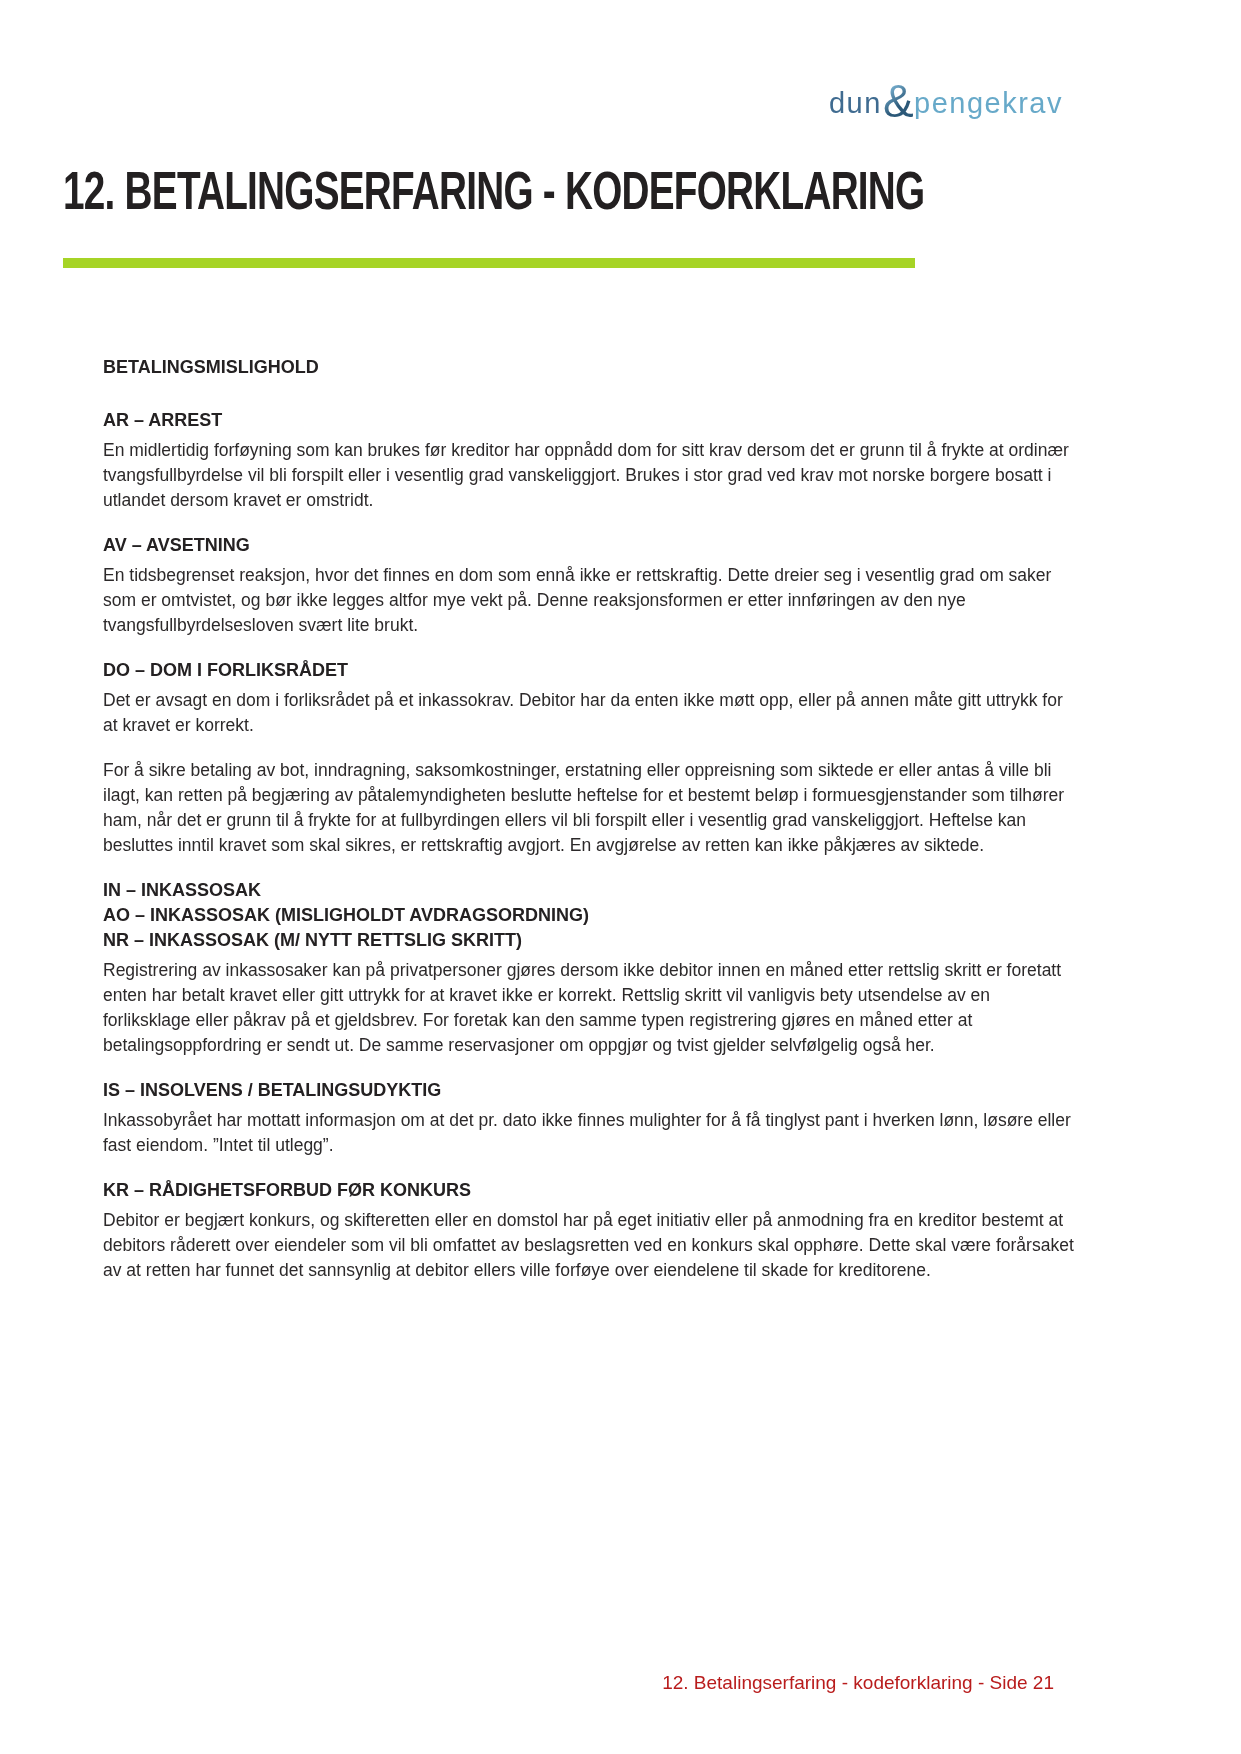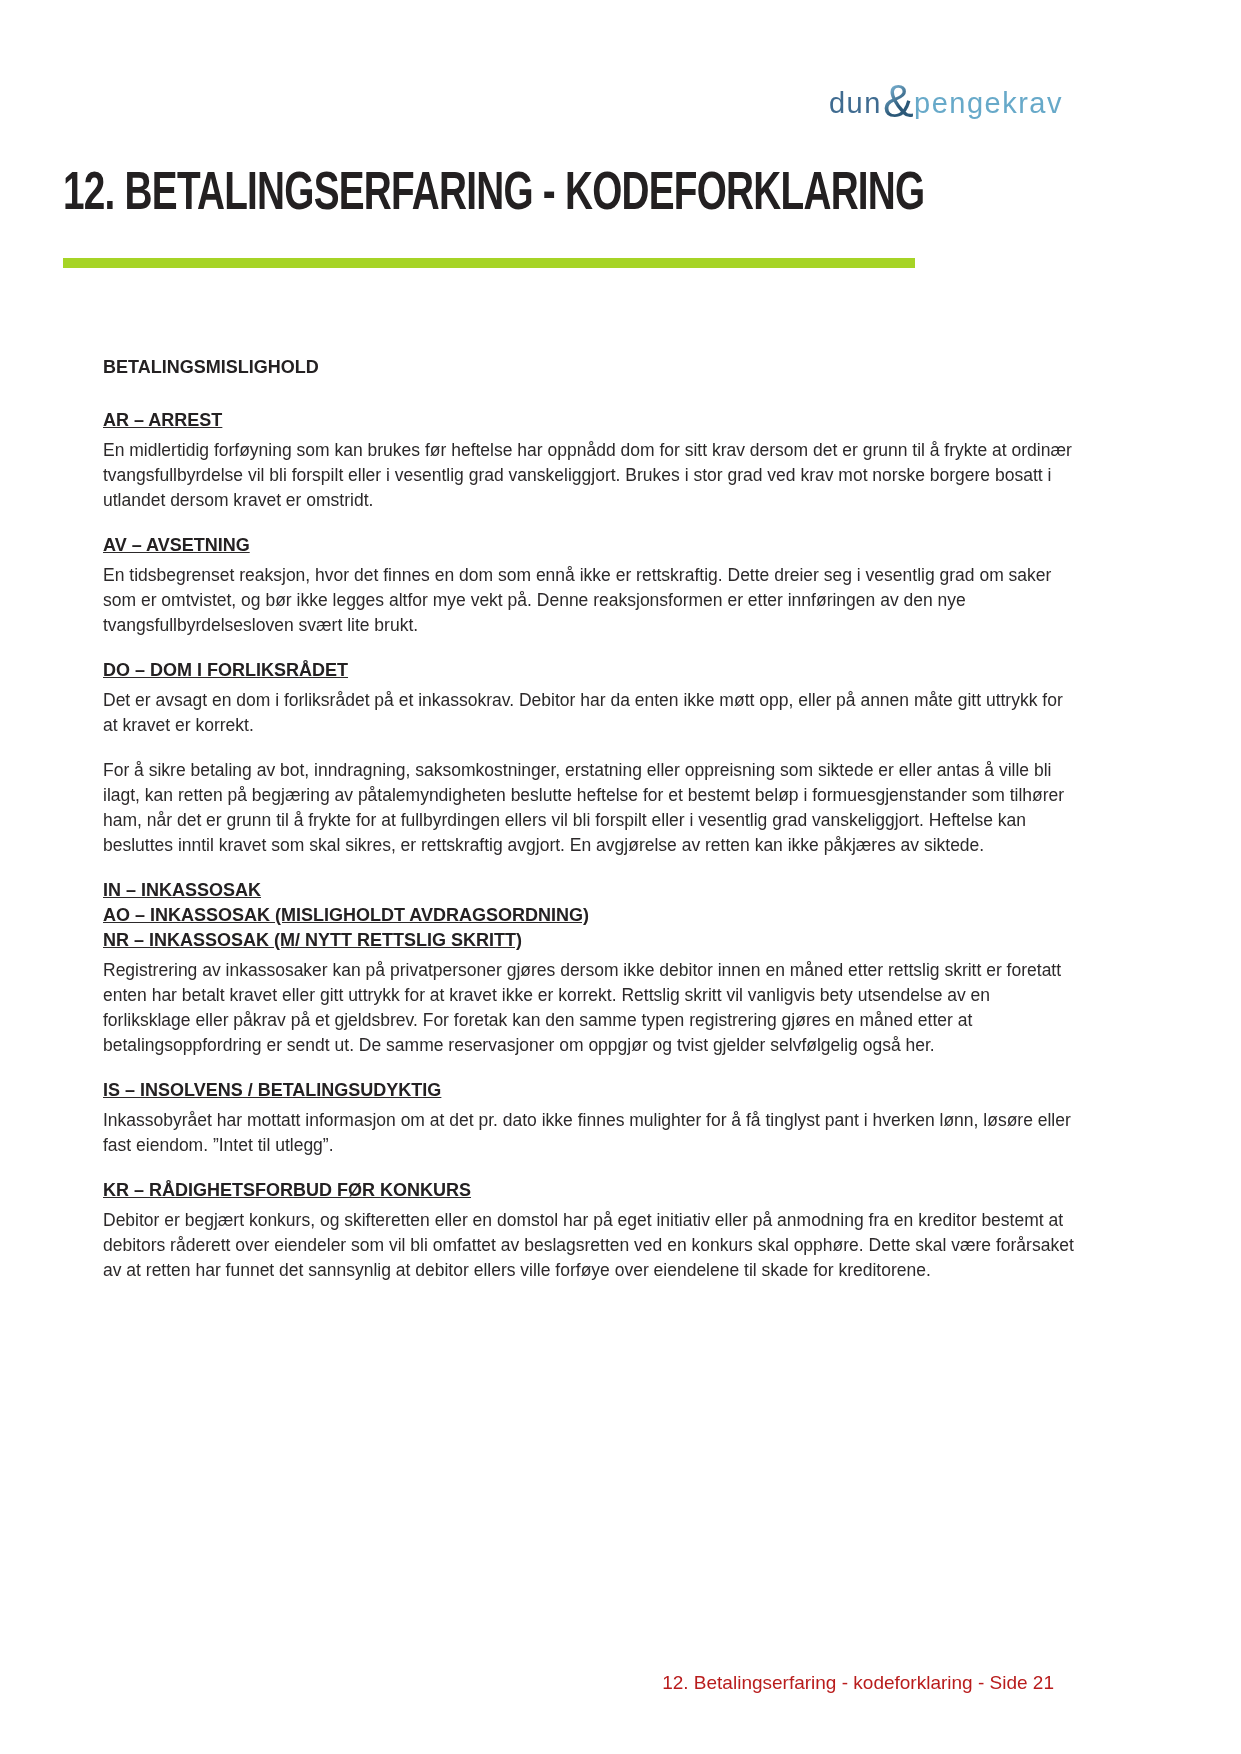--- a/index.html
+++ b/index.html
@@ -79,21 +79,21 @@
     color: #242122;
   }
   .code-section { margin: 0 0 20px 0; }
   .code-section h2 {
     font-size: 18px;
     font-weight: bold;
     line-height: 25px;
     margin: 0;
     color: #242122;
   }
-  .code-section .headings { margin: 0 0 5px 0; text-decoration: underline; }
+  .code-section .headings { margin: 0 0 5px 0; }
   .code-section p {
     font-size: 17.5px;
     line-height: 25px;
     margin: 0;
     color: #2c292a;
   }
 
   
   .footer {
     position: absolute;
@@ -118,21 +118,21 @@
   <div class="accent-bar" style="background: rgb(166, 212, 38);"></div>
 
   <div class="content">
 
     <div class="category-heading">BETALINGSMISLIGHOLD</div>
 
     <section class="code-section">
       <div class="headings">
         <h2>AR – ARREST</h2>
       </div>
-      <p>En midlertidig forføyning som kan brukes før heftelse har oppnådd dom for sitt krav dersom det er grunn til å frykte at ordinær tvangsfullbyrdelse vil bli forspilt eller i vesentlig grad vanskeliggjort. Brukes i stor grad ved krav mot norske borgere bosatt i utlandet dersom kravet er omstridt.</p>
+      <p>En midlertidig forføyning som kan brukes før kreditor har oppnådd dom for sitt krav dersom det er grunn til å frykte at ordinær tvangsfullbyrdelse vil bli forspilt eller i vesentlig grad vanskeliggjort. Brukes i stor grad ved krav mot norske borgere bosatt i utlandet dersom kravet er omstridt.</p>
     </section>
 
     <section class="code-section">
       <div class="headings">
         <h2>AV – AVSETNING</h2>
       </div>
       <p>En tidsbegrenset reaksjon, hvor det finnes en dom som ennå ikke er rettskraftig. Dette dreier seg i vesentlig grad om saker som er omtvistet, og bør ikke legges altfor mye vekt på. Denne reaksjonsformen er etter innføringen av den nye tvangsfullbyrdelsesloven svært lite brukt.</p>
     </section>
 
     <section class="code-section">

